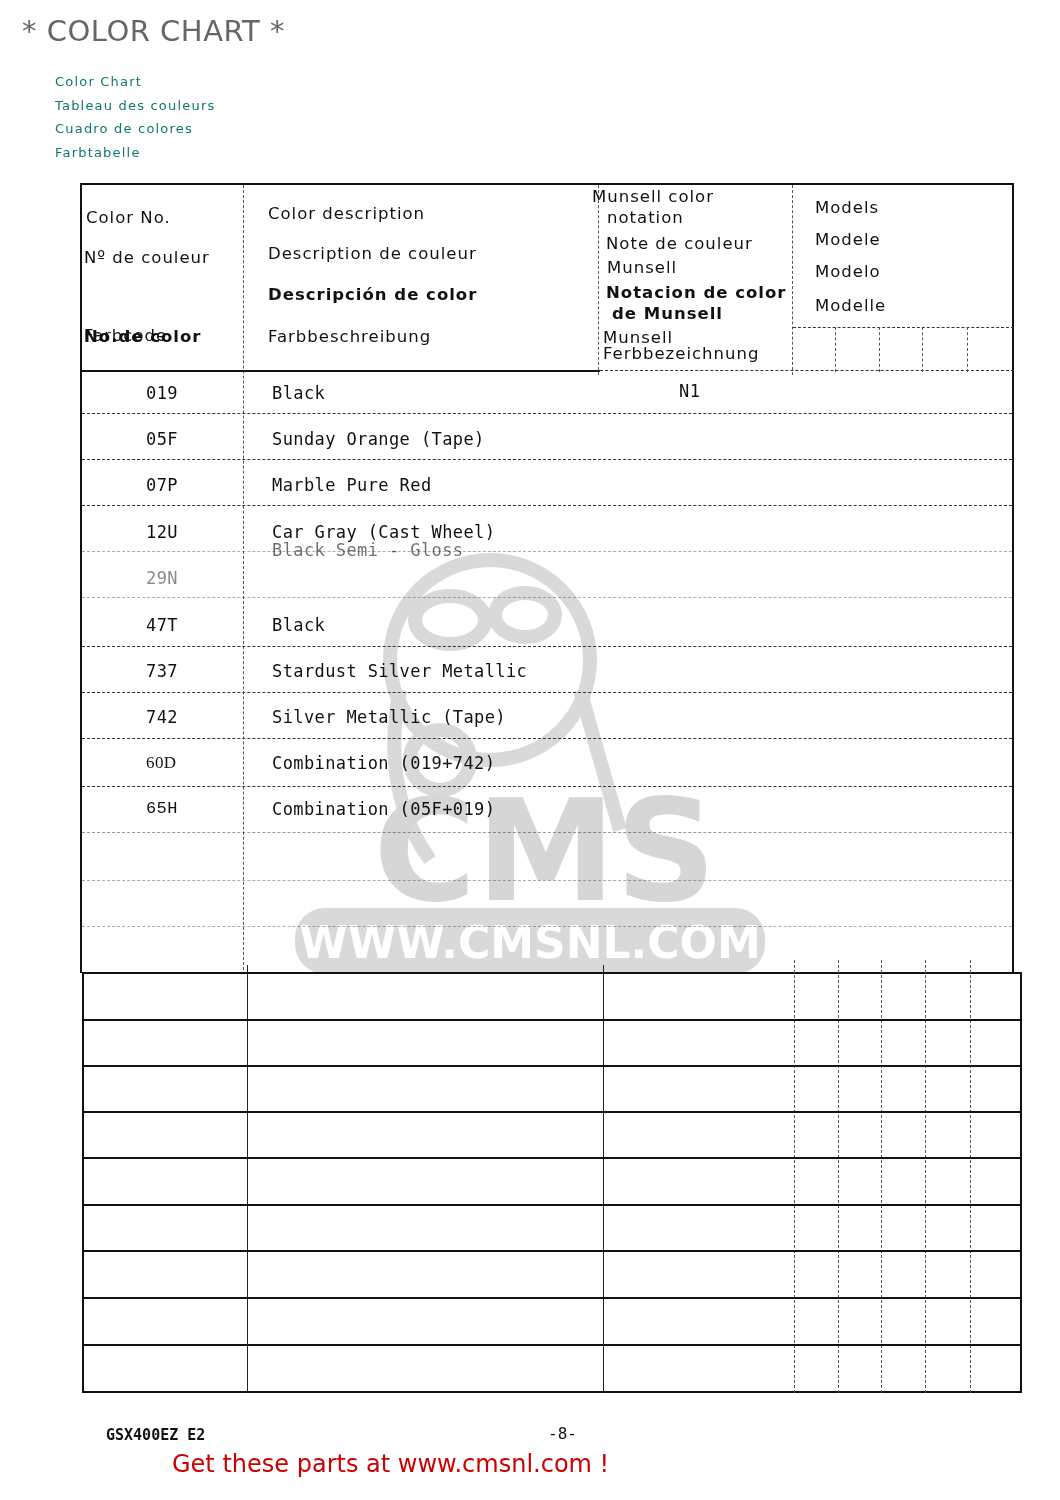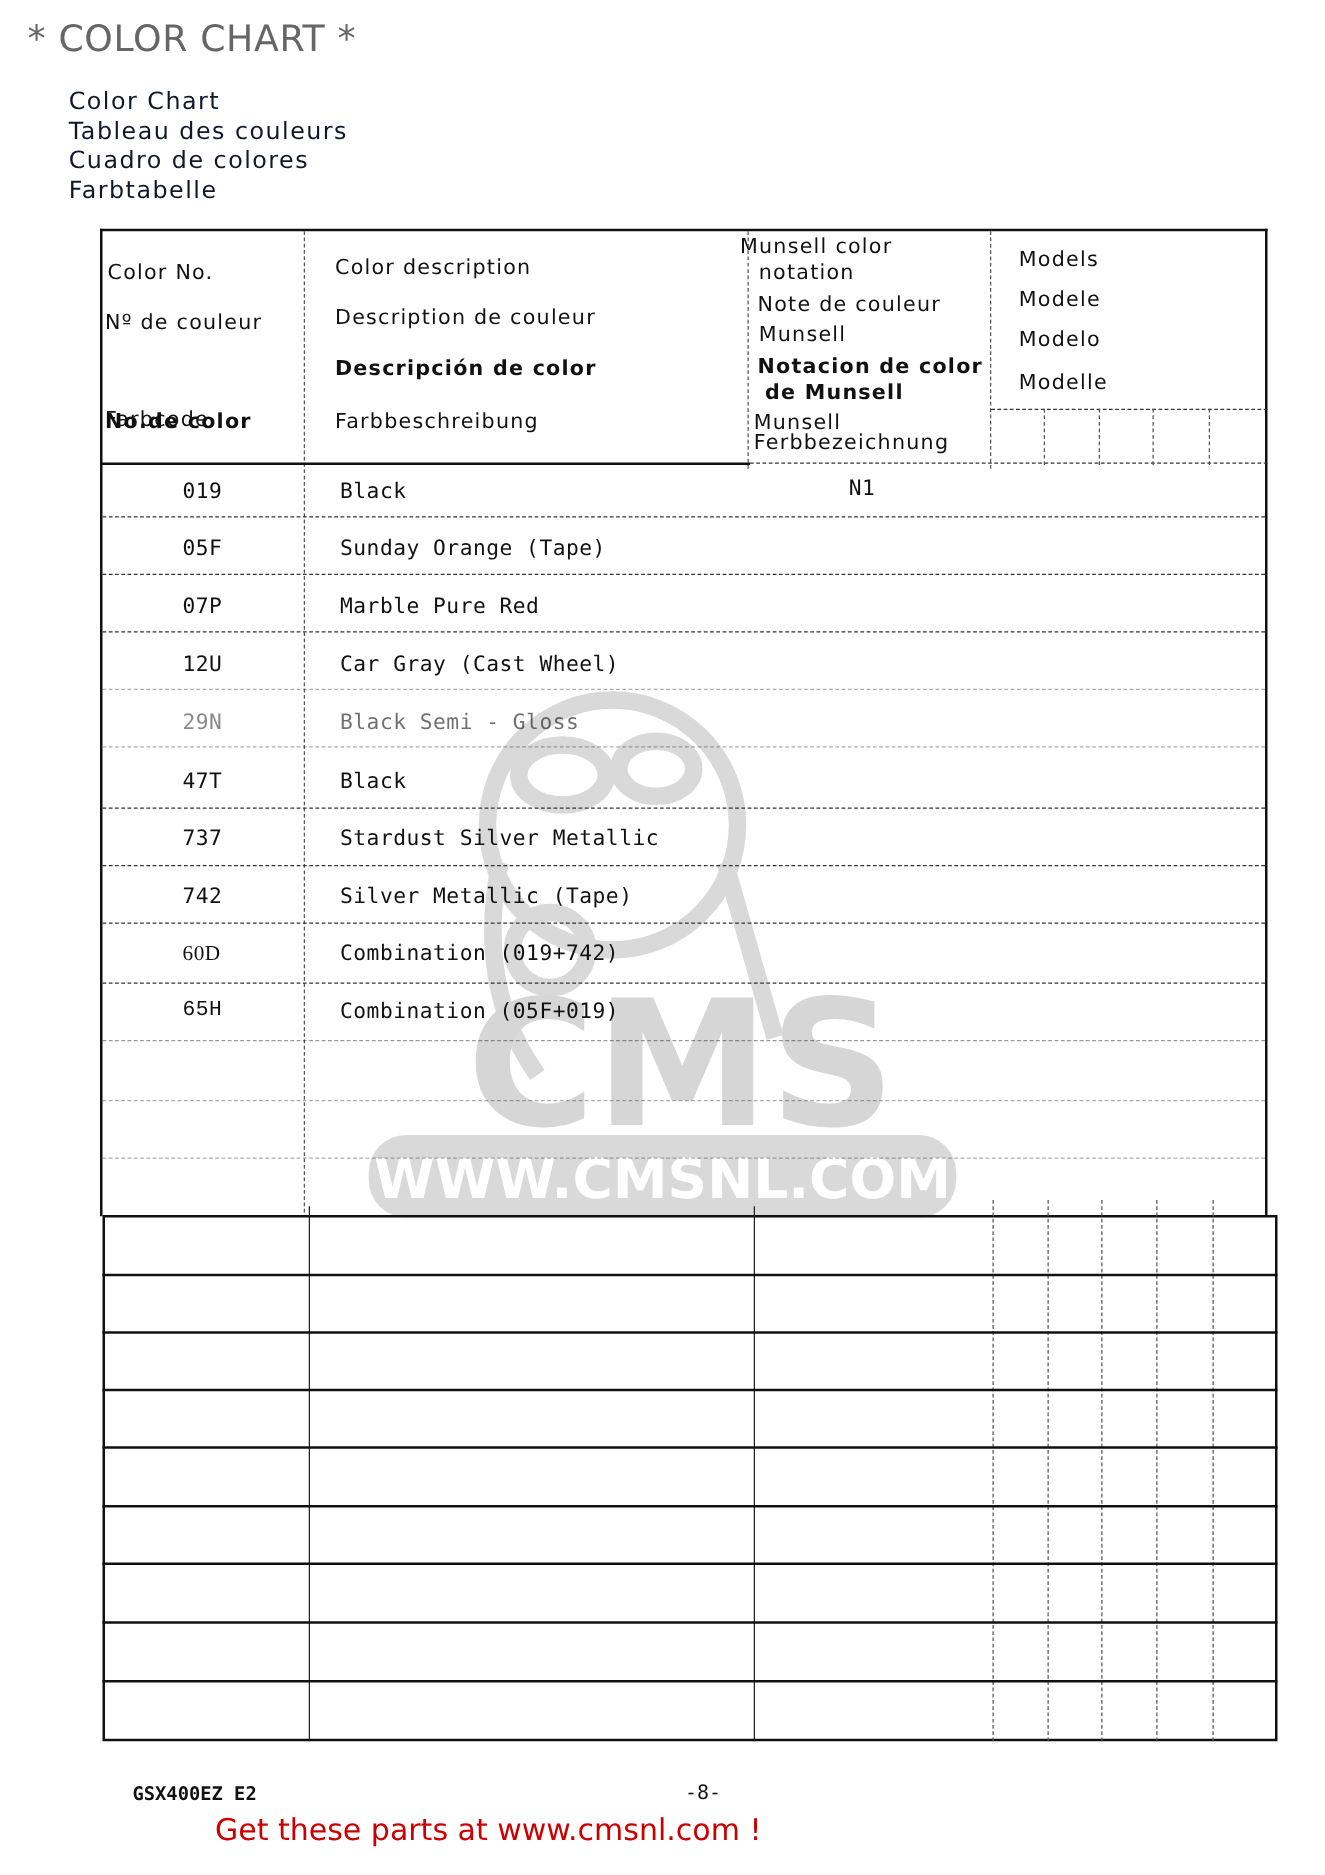--- a/index.html
+++ b/index.html
@@ -6,21 +6,21 @@
   body {
     width: 1060px; height: 1500px; position: relative; overflow: hidden;
     background: #ffffff; color: #111;
     font-family: "DejaVu Sans", sans-serif;
   }
   .abs { position: absolute; }
   .page-title {
     left: 22px; top: 14px; font-size: 29px; color: #666666;
     font-family: "DejaVu Sans", sans-serif; letter-spacing: 0.5px;
   }
-  .subtitle-block { left: 55px; top: 70px; font-size: 19px; line-height: 23.5px; letter-spacing: 1.2px; color: #0f172a; }
+  .subtitle-block { left: 55px; top: 70px; font-size: 13px; line-height: 23.5px; letter-spacing: 1.2px; color: #0f766e; }
   .subtitle-block div { white-space: nowrap; }
 
   
   .watermark { left: 290px; top: 530px; width: 480px; height: 450px; pointer-events: none; }
 
   
   .frame { position: absolute; border: 2px solid #111; box-sizing: border-box; }
   .hline { position: absolute; height: 0; border-top: 1.6px dashed #333; }
   .hline.solid { border-top: 2px solid #111; }
   .vline { position: absolute; width: 0; border-left: 1.5px dashed #555; }
@@ -125,21 +125,21 @@
 <div>
   <div class="mono" style="left:146px; top:475px;">07P</div>
   <div class="mono" style="left:272px; top:475px;">Marble Pure Red</div>
 </div>
 <div>
   <div class="mono" style="left:146px; top:522px;">12U</div>
   <div class="mono" style="left:272px; top:522px;">Car Gray (Cast Wheel)</div>
 </div>
 <div>
   <div class="mono" style="left:146px; top:568px; opacity:0.5;">29N</div>
-  <div class="mono" style="left:272px; top:568px; opacity:0.6;">Black Semi - Gloss</div>
+  <div class="mono" style="left:272px; top:540px; opacity:0.6;">Black Semi - Gloss</div>
 </div>
 <div>
   <div class="mono" style="left:146px; top:615px;">47T</div>
   <div class="mono" style="left:272px; top:615px;">Black</div>
 </div>
 <div>
   <div class="mono" style="left:146px; top:661px;">737</div>
   <div class="mono" style="left:272px; top:661px;">Stardust Silver Metallic</div>
 </div>
 <div>

